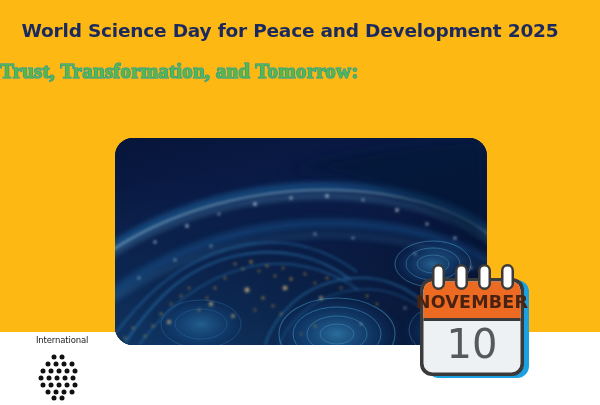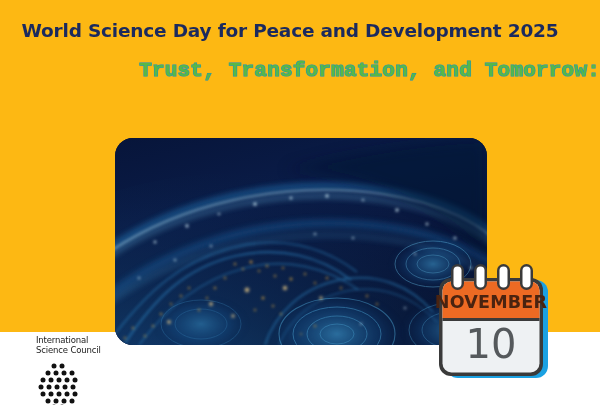--- a/index.html
+++ b/index.html
@@ -42,22 +42,22 @@
     font-size: 18.5px;
     letter-spacing: -0.2px;
     color: #1b2a5e;
     white-space: nowrap;
   }
   
   .subtitle {
     position: absolute;
     left: 0; top: 56px;
     width: 600px;
-    text-align: right;
-    font-family: Liberation Mono, monospace;
+    text-align: left;
+    font-family: Liberation Serif, serif;
     font-weight: bold;
     font-size: 21px;
     line-height: 30px;
     letter-spacing: 0.2px;
     color: #57b847;
     -webkit-text-stroke: 1.1px #2196b4;
     paint-order: stroke fill;
     text-shadow: 0 0 1px #2196b4;
   }
   .subtitle .ln { display: block; white-space: nowrap; }
@@ -94,21 +94,21 @@
   .isc-dots {
     margin-top: 7px;
     width: 48px;
     height: 48px;
   }
   .isc-dots svg { display: block; width: 48px; height: 48px; }
 
   
   .calendar {
     position: absolute;
-    left: 434px;
+    left: 415px;
     top: 262px;
     width: 124px;
     height: 122px;
   }
   .calendar svg { display: block; width: 124px; height: 122px; }
 </style>
 </head>
 <body>
 
 <div id="poster">
@@ -272,21 +272,20 @@
         <circle cx="290" cy="170" r="0.9"></circle>
           <circle cx="334" cy="152" r="1"></circle>
       </g>
 
       <path d="M372,0 L372,120 C330,70 250,36 170,32 C250,10 320,2 372,0 Z" fill="#061233" opacity="0.55" filter="url(#blurL)"></path>
     </svg>
   </div>
 
   <div class="isc-logo">
     <div class="isc-wordmark">International</div>
-    <div class="isc-wordmark">Science Council</div>
     <div class="isc-dots">
       <svg viewBox="0 0 48 48">
         <g fill="#111111">
           <circle cx="18" cy="4" r="2.5"></circle>
             <circle cx="26" cy="4" r="2.5"></circle>
           <circle cx="12" cy="11" r="2.5"></circle>
             <circle cx="20" cy="11" r="2.5"></circle>
             <circle cx="28" cy="11" r="2.5"></circle>
             <circle cx="36" cy="11" r="2.5"></circle>
           <circle cx="7" cy="18" r="2.5"></circle>

